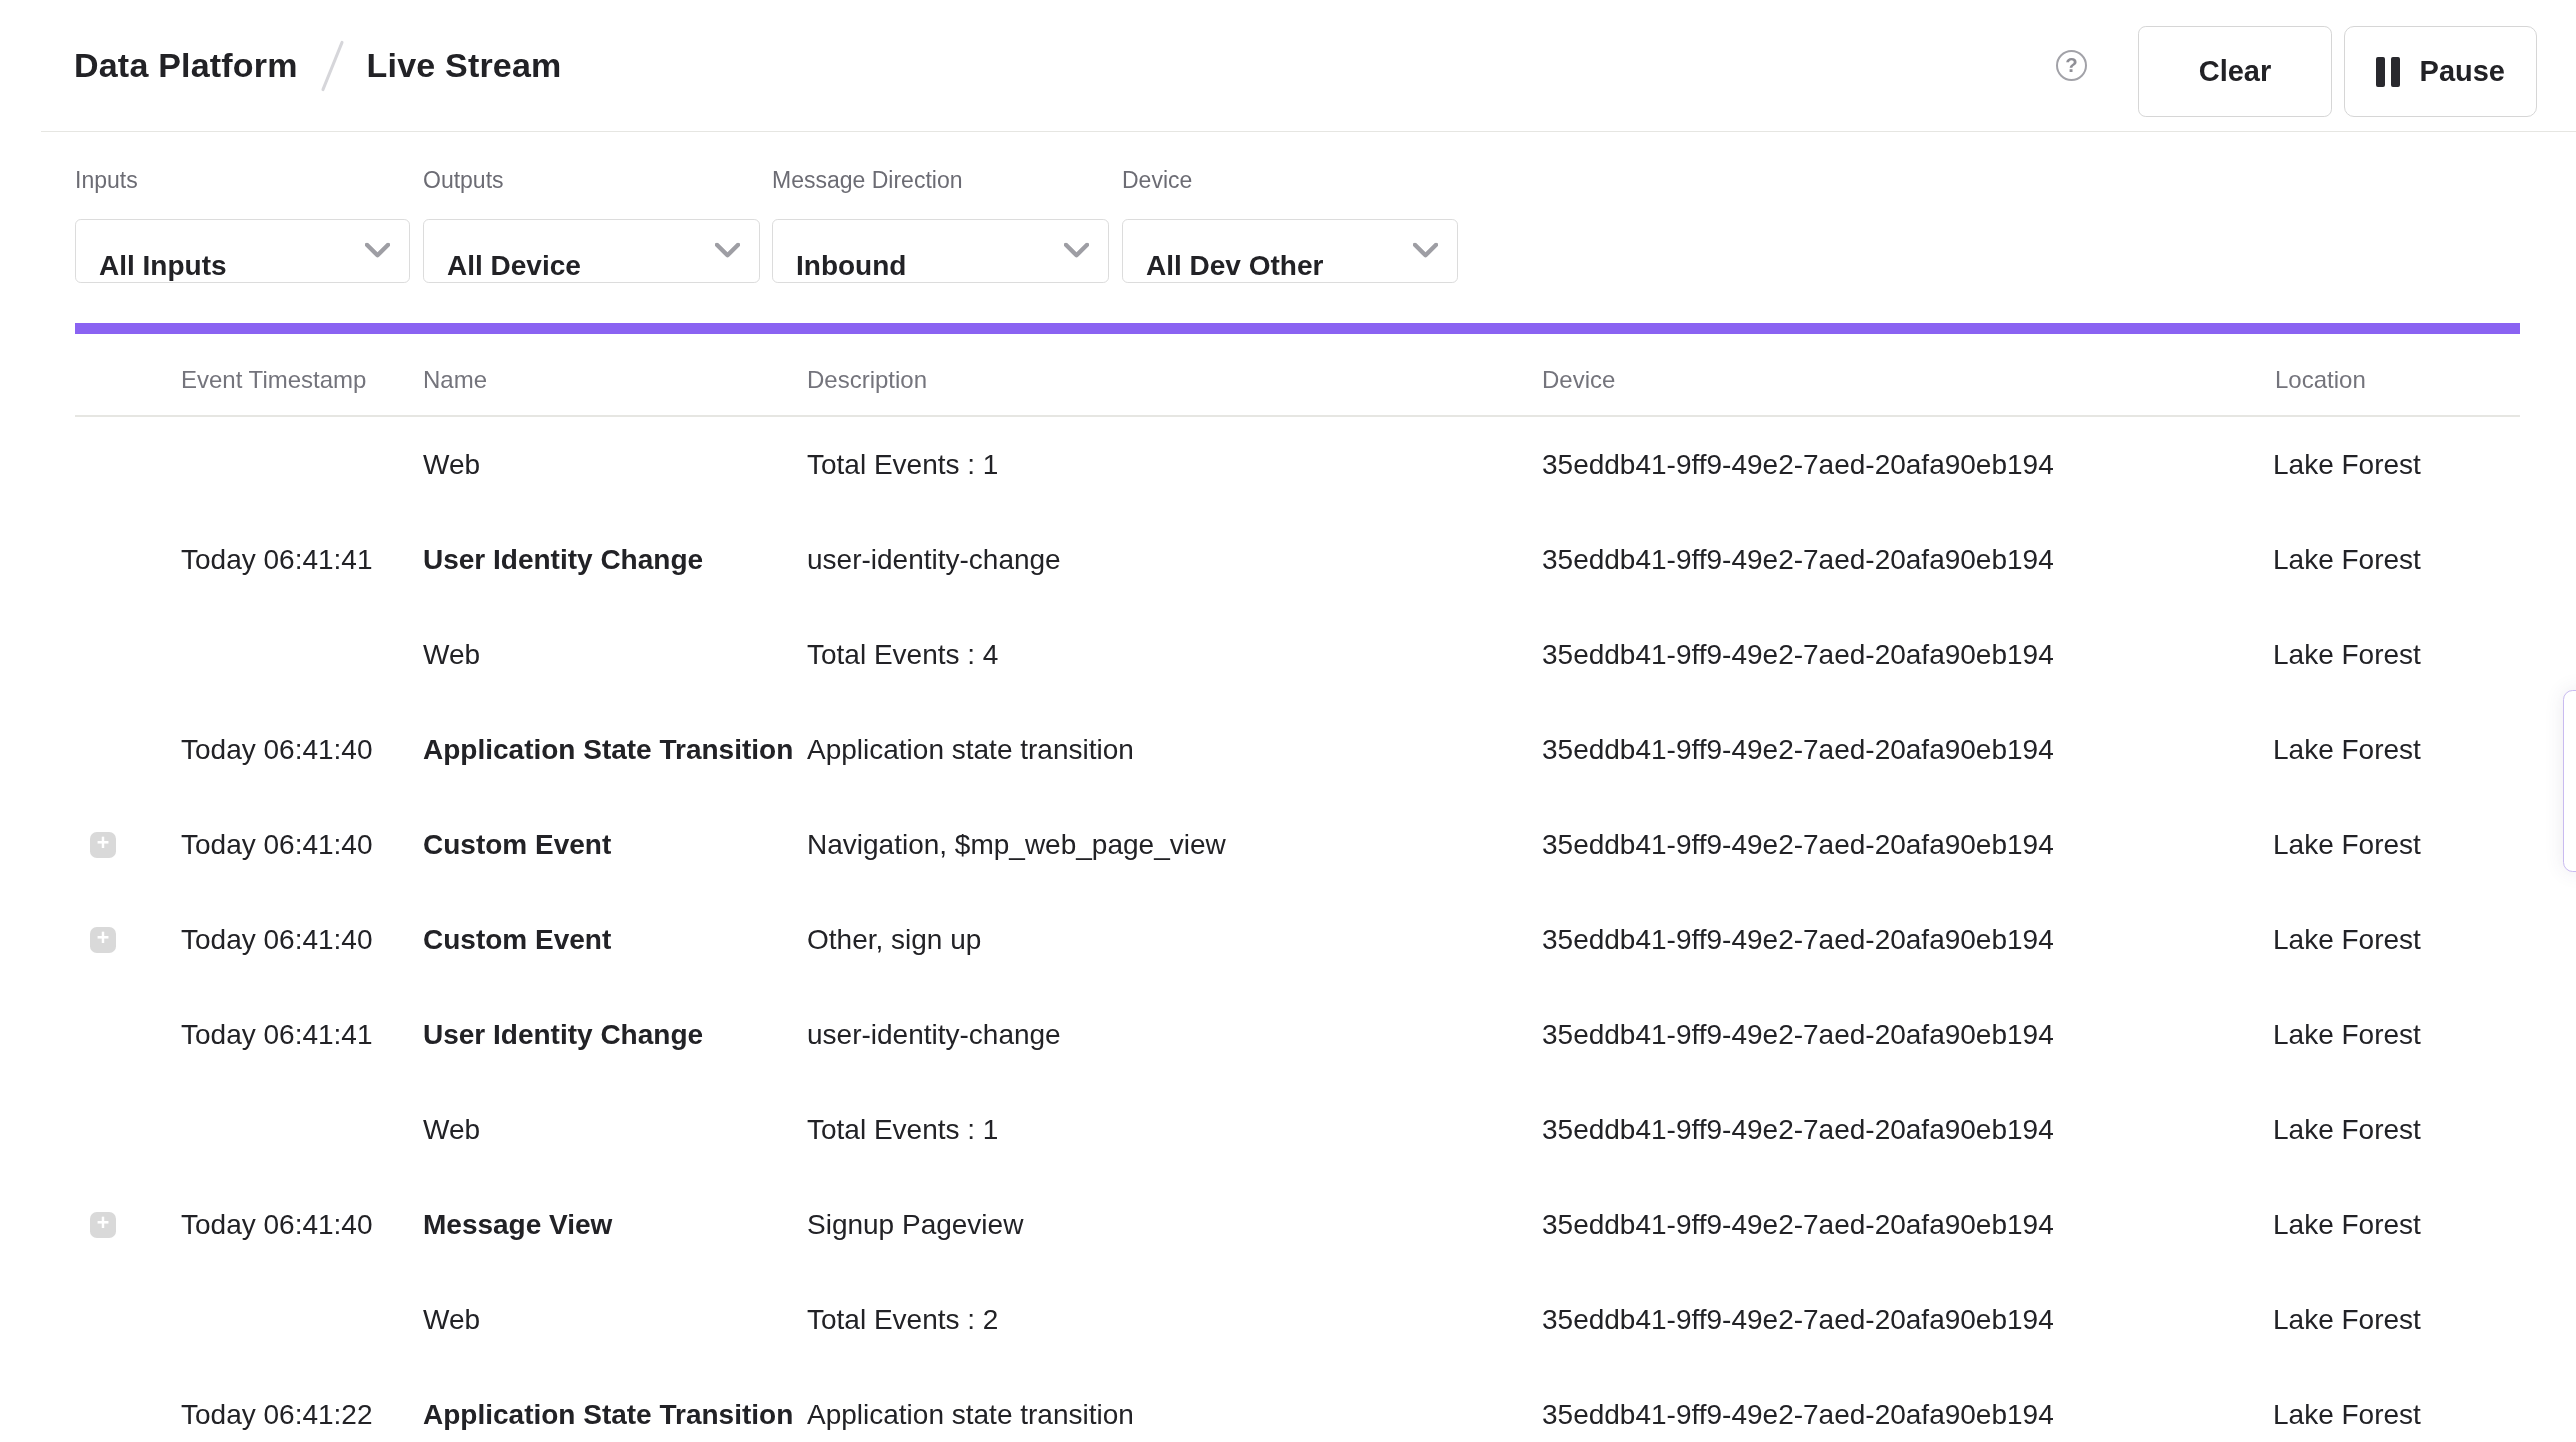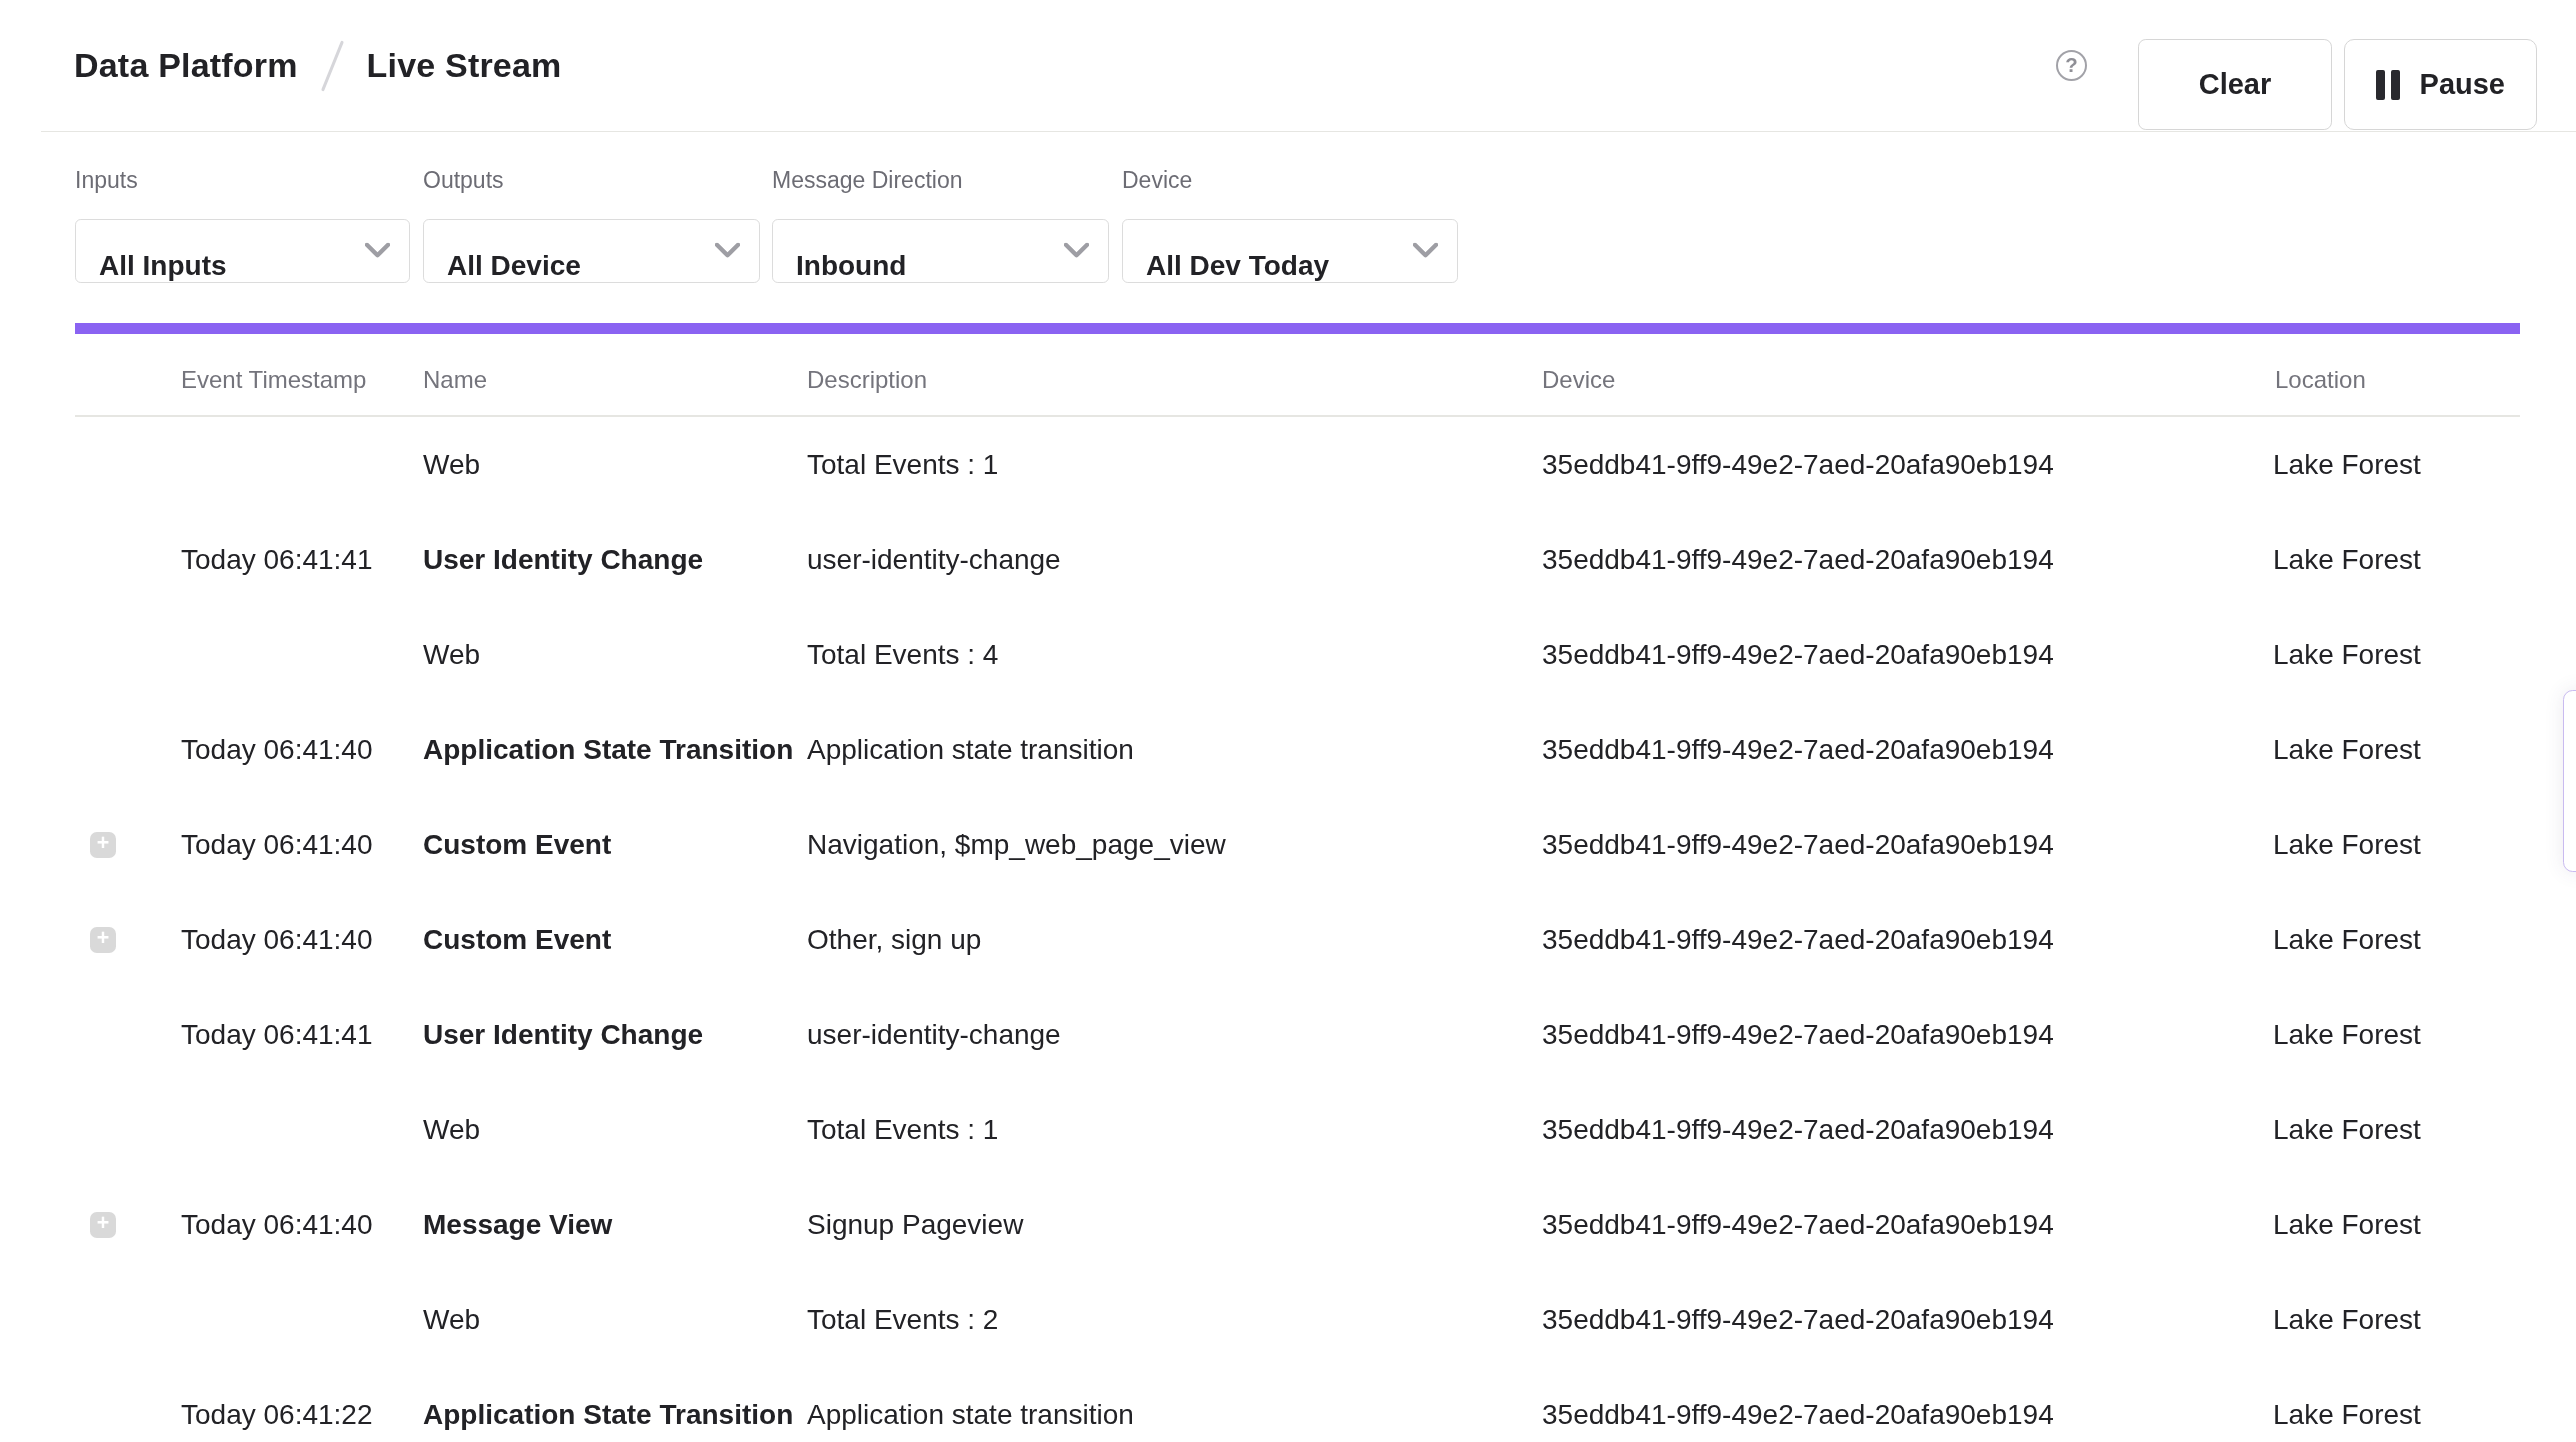--- a/index.html
+++ b/index.html
@@ -9,21 +9,21 @@
   }
   .page{position:absolute;inset:0;width:2576px;height:1442px;overflow:hidden;margin-left:41px;}
 
   
   .app-header{position:absolute;left:0;top:0;width:2576px;height:131px;background:#fff;border-bottom:1.9px solid #e6e6e2;}
   .breadcrumb{position:absolute;left:33px;top:0;height:131px;display:flex;align-items:center;gap:33px;}
   .crumb{font-size:34px;font-weight:600;letter-spacing:0.2px;}
   .crumb-divider{width:2.9px;height:54px;background:#d6d6da;transform:rotate(22deg);border-radius:1.9px;}
   .help-button{position:absolute;left:2015px;top:50px;width:31px;height:31px;border:2.9px solid #a2a2a8;border-radius:50%;
     display:flex;align-items:center;justify-content:center;font-size:20.4px;font-weight:700;color:#8f8f96;box-sizing:border-box;}
-  .btn{position:absolute;top:39px;height:91px;background:#fff;border:1.9px solid #d6d6d6;border-radius:7.8px;
+  .btn{position:absolute;top:26px;height:91px;background:#fff;border:1.9px solid #d6d6d6;border-radius:7.8px;
     display:flex;align-items:center;justify-content:center;gap:19.4px;font-size:29px;font-weight:700;box-sizing:border-box;}
   .btn-clear{left:2097px;width:194px;}
   .btn-pause{left:2303px;width:193px;border-radius:10px;}
   .pause-icon{display:flex;gap:6.8px;}
   .pause-icon i{display:block;width:8.7px;height:30px;background:#29292e;border-radius:1.9px;}
 
   
   .filter-group{position:absolute;top:167px;}
   .filter-label{display:block;font-size:23px;color:#6c6c74;margin-bottom:25px;}
   .filter-select{height:64px;border:1.9px solid #dcdcdc;border-radius:5.8px;background:#fff;display:flex;align-items:flex-end;
@@ -108,21 +108,21 @@
     <div class="filter-select">
       <span>Inbound</span>
       <svg width="25" height="16.5" viewBox="0 0 26 17">
           <path d="M2 2 L13 13 L24 2" stroke="#9e9ea4" stroke-width="4.5" fill="none" stroke-linecap="round" stroke-linejoin="round"></path>
         </svg>
     </div>
   </div>
   <div class="filter-group fg-3">
     <span class="filter-label">Device</span>
     <div class="filter-select">
-      <span>All Dev Today</span>
+      <span>All Dev Other</span>
       <svg width="25" height="16.5" viewBox="0 0 26 17">
           <path d="M2 2 L13 13 L24 2" stroke="#9e9ea4" stroke-width="4.5" fill="none" stroke-linecap="round" stroke-linejoin="round"></path>
         </svg>
     </div>
   </div>
 
   <div class="accent-bar"></div>
 
   <span class="thead-cell th-ts">Event Timestamp</span>
   <span class="thead-cell th-name">Name</span>

